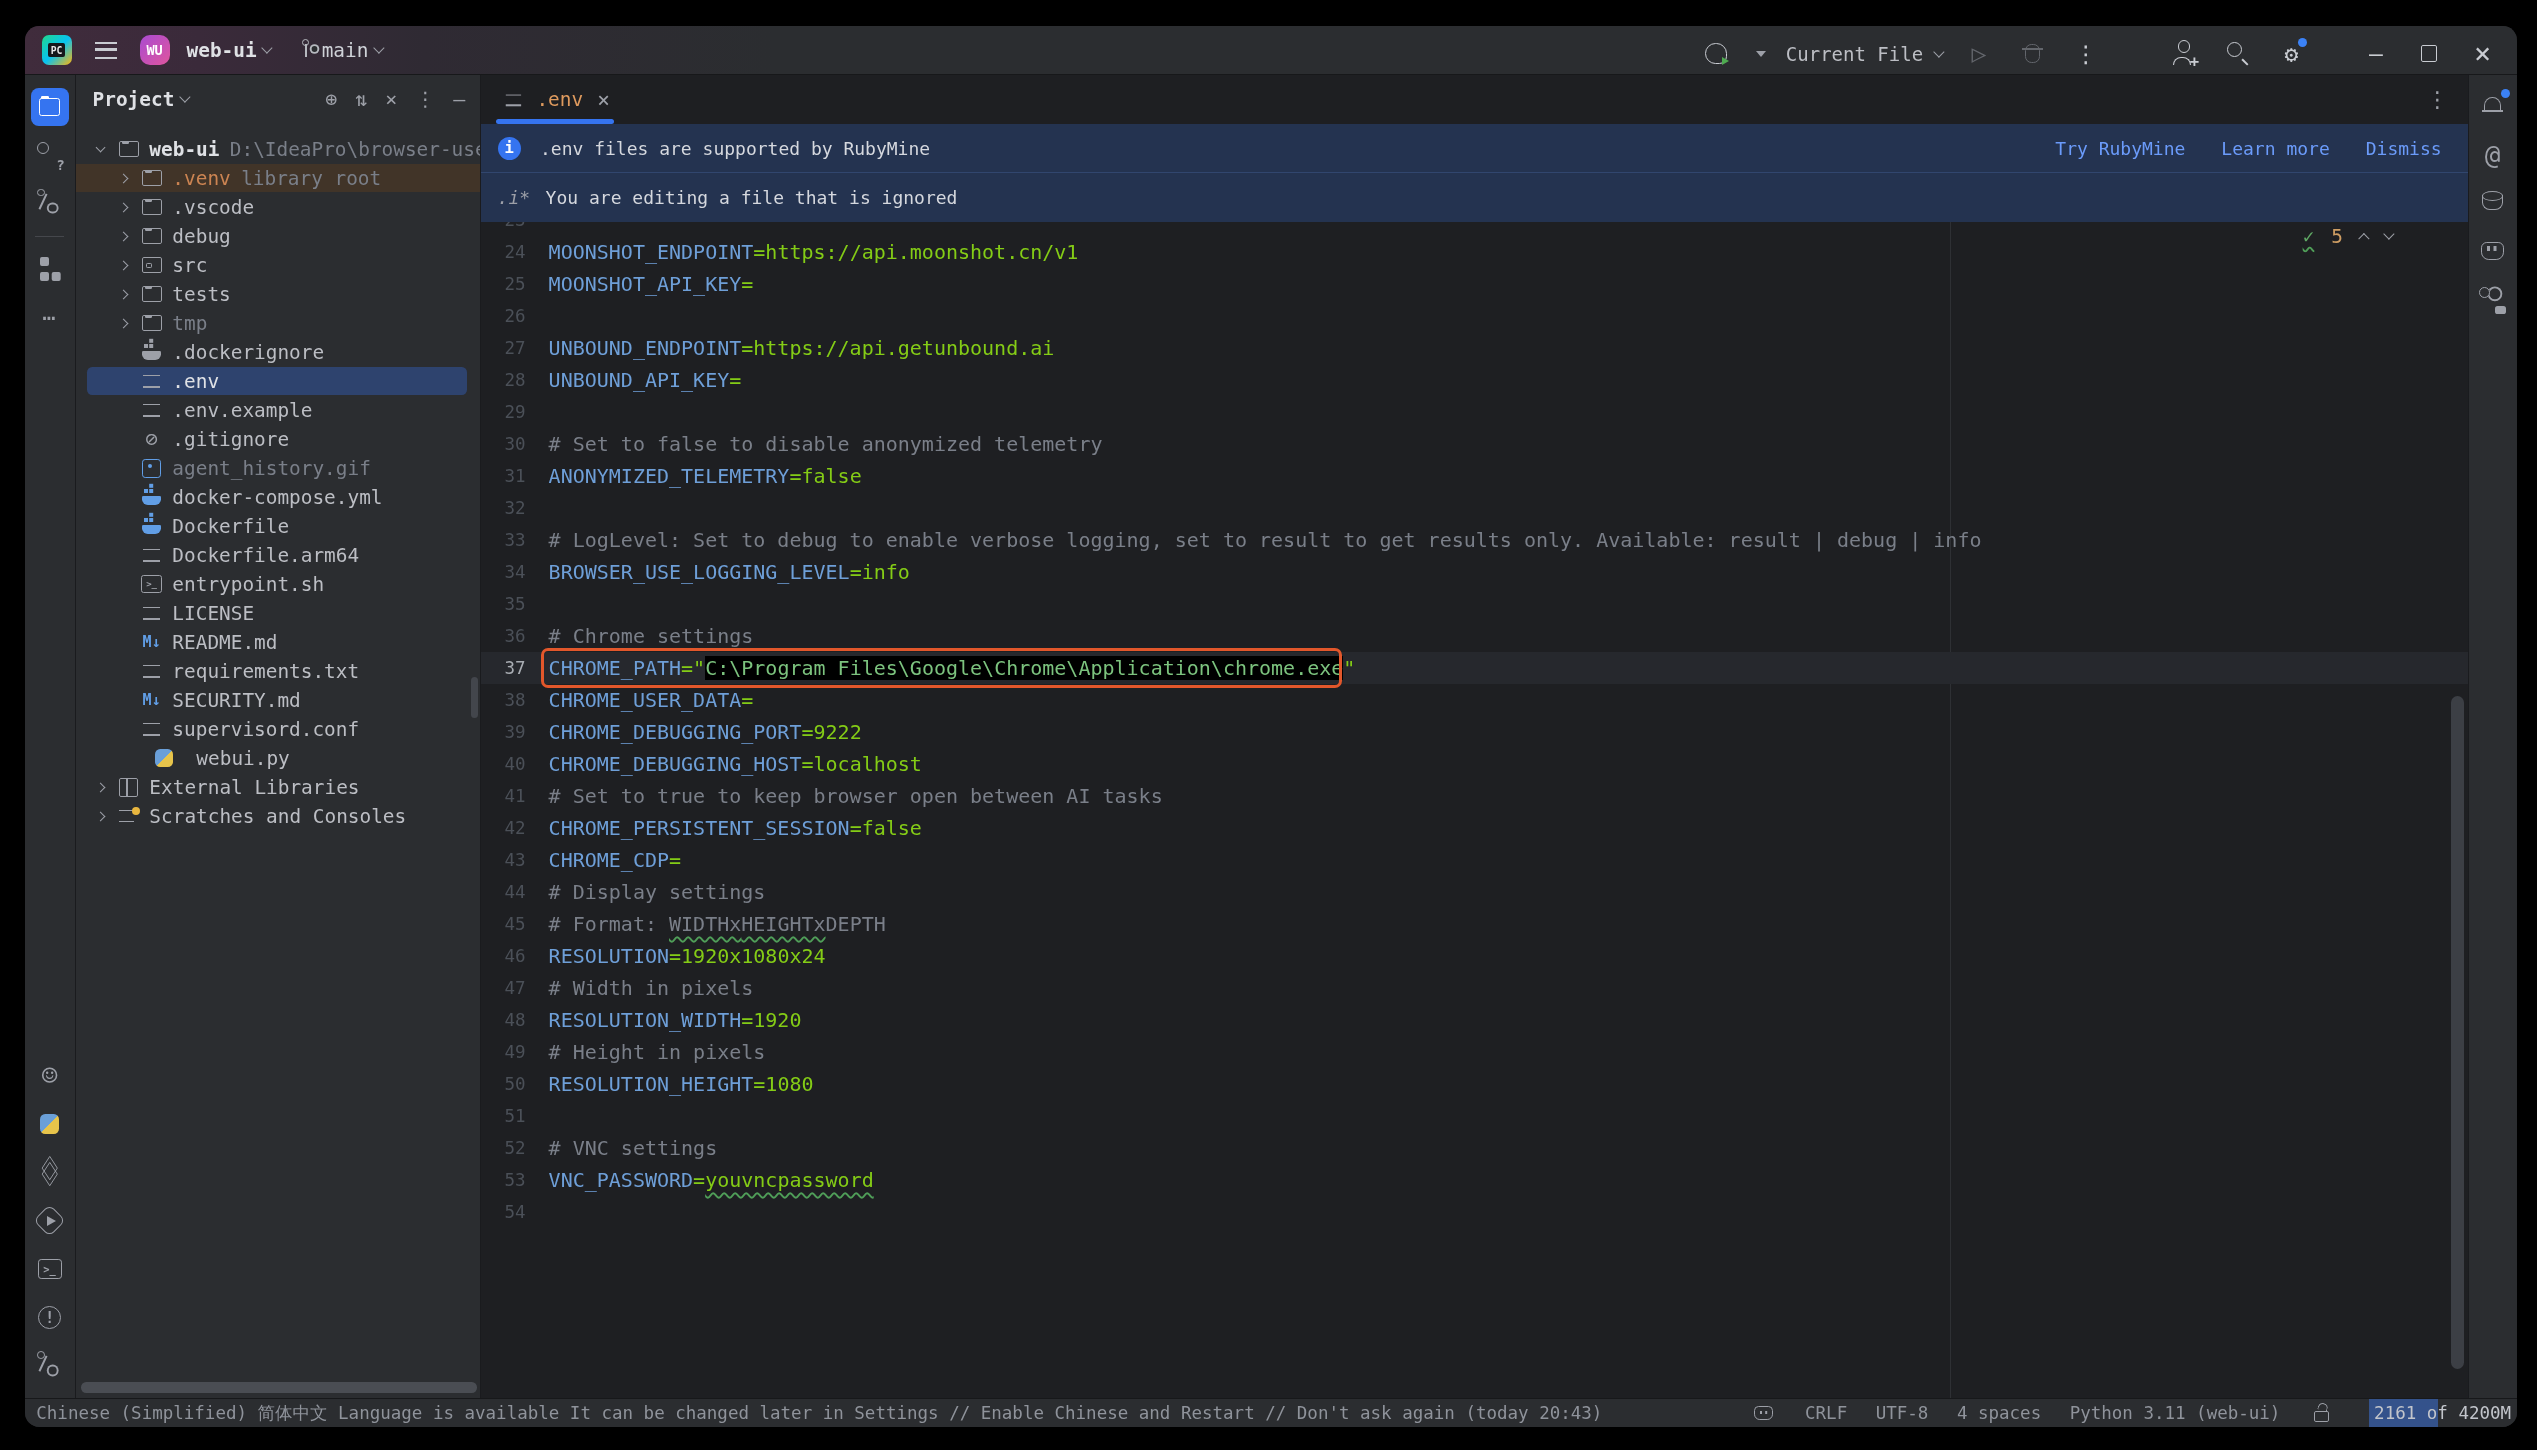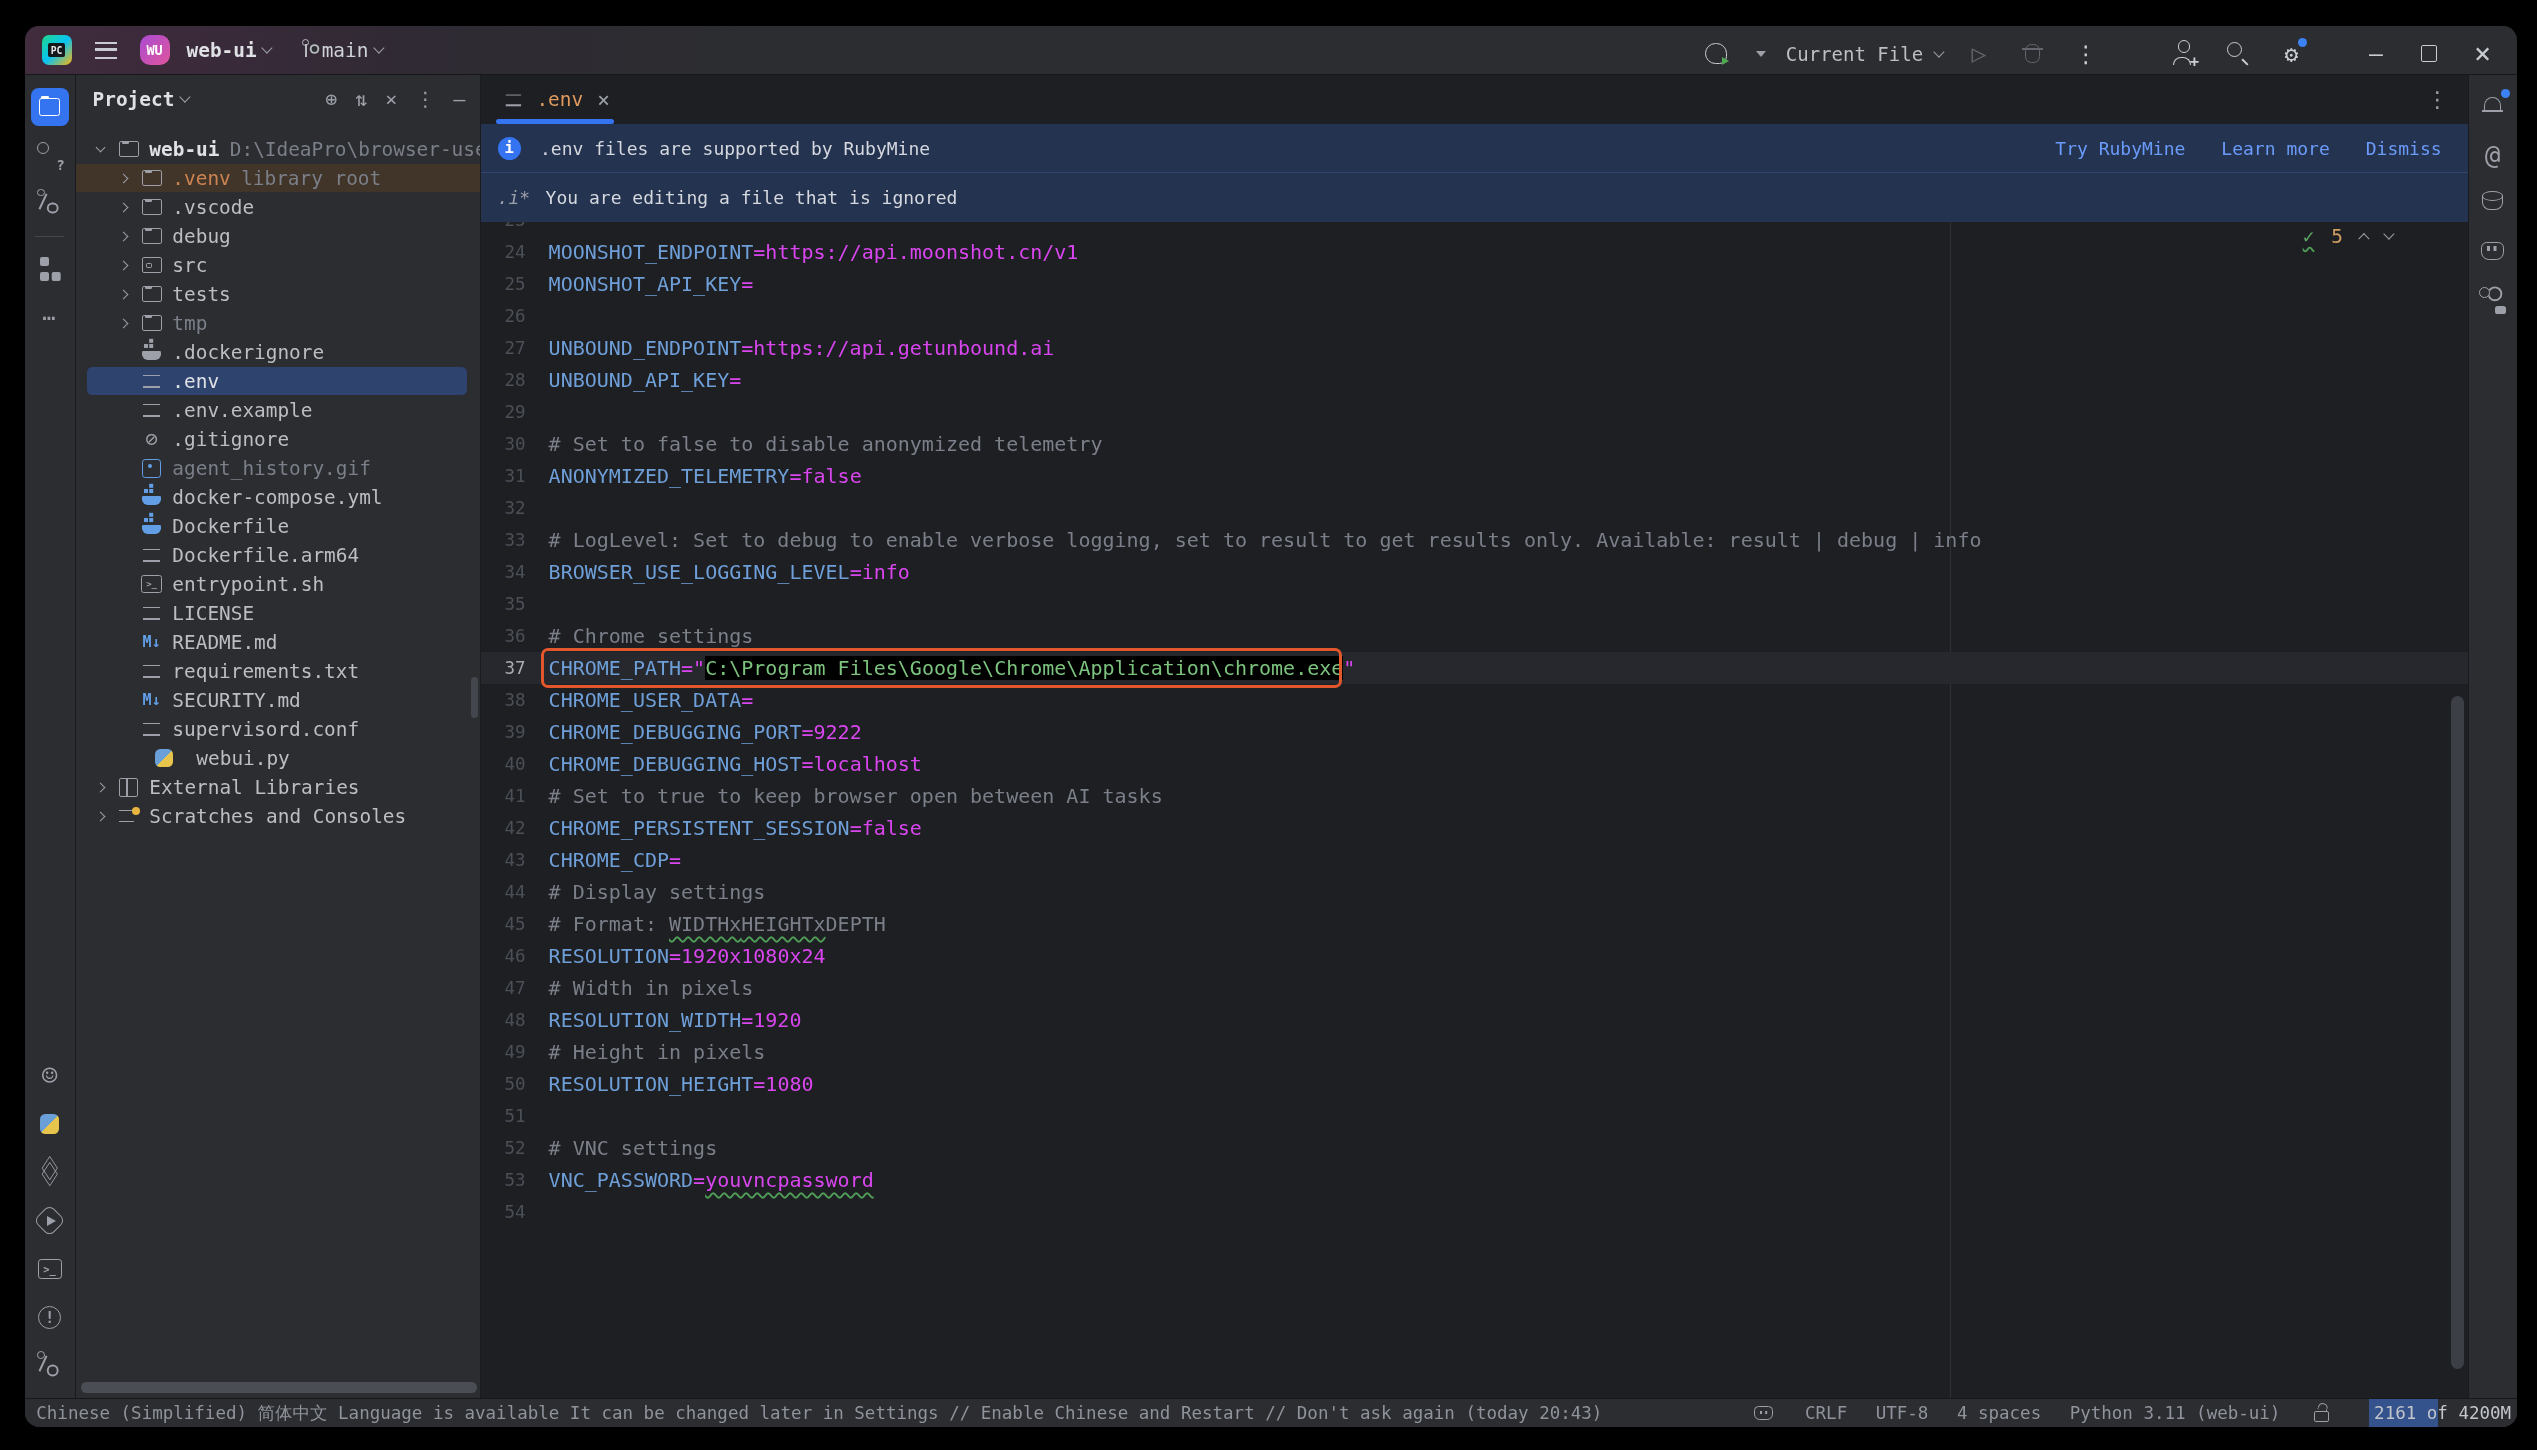--- a/index.html
+++ b/index.html
@@ -172,21 +172,21 @@
   .margin-guide { position:absolute; left:1469px; top:0; bottom:0; width:1.3px; background:#2e3034; }
   .code-lines { margin-top:-18px; position:relative; }
   .cl { height:32px; display:flex; align-items:center; position:relative; }
   .cl .ln { width:68px; flex:none; text-align:right; padding-right:23px; color:#4b5058; font-size:17.5px; }
   .cl .lc { white-space:pre; font-size:20px; color:#bcbec4; }
   .cl.cur { background:#26282d; }
   .cl.cur .ln { color:#a9adb3; }
   .annot { position:absolute; left:60px; top:-4.5px; width:801px; height:40px;
     border:3.2px solid #e2572b; border-radius:7.1px; pointer-events:none; }
   .tk-k { color:#6e9fd8; }
-  .tk-v { color:#d946ef; }
+  .tk-v { color:#84cc16; }
   .tk-c { color:#7a7f89; }
   .tk-s { color:#7cc37e; background:#000000; }
   .wavy { text-decoration:underline; text-decoration-style:wavy; text-decoration-color:#4f9e58;
     text-decoration-thickness:1.6px; text-underline-offset:5.2px; }
   .inspection { position:absolute; top:2.6px; right:75px; display:flex; align-items:center; gap:17px; }
   .insp-check { color:#5fa864; font-size:19.4px; font-weight:bold; text-decoration:underline wavy; text-decoration-color:#4f9e58; text-underline-offset:3.2px; }
   .insp-count { color:#ce9d63; font-size:19.4px; }
   .insp-chev { width:7.8px; height:7.8px; border-right:1.9px solid #9da0a8; border-bottom:1.9px solid #9da0a8; display:inline-block; }
   .insp-up { transform:rotate(-135deg); margin-top:5.2px; }
   .insp-dn { transform:rotate(45deg); margin-bottom:3.9px; }

